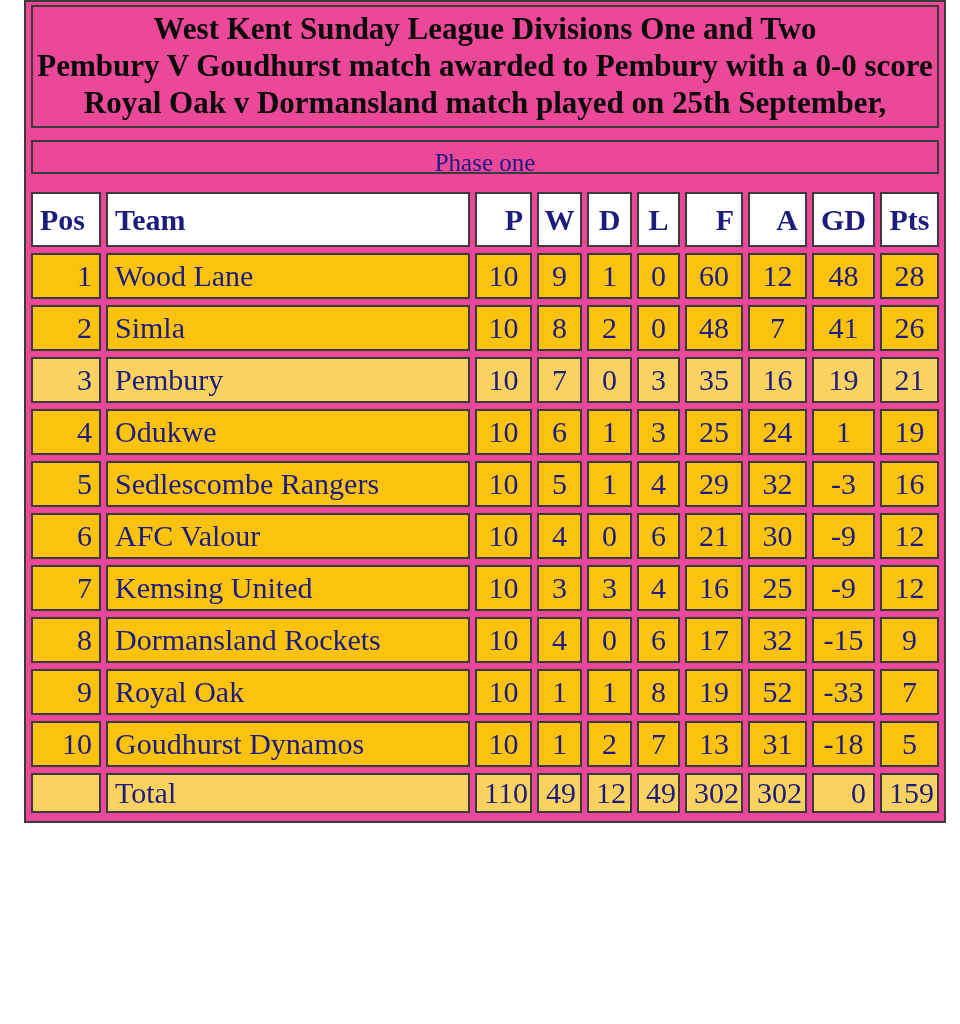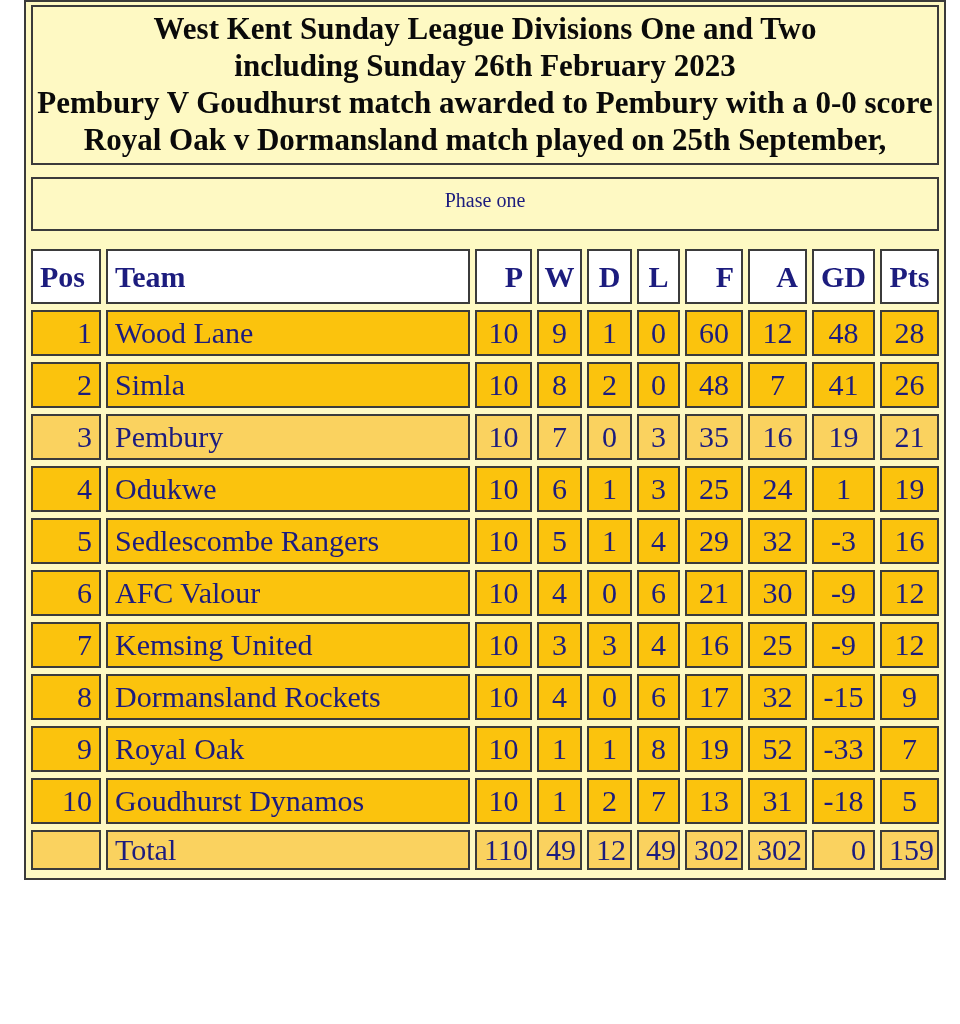--- a/index.html
+++ b/index.html
@@ -12,41 +12,41 @@
   *{box-sizing:border-box;}
   html,body{margin:0;padding:0;background:#ffffff;}
   body{
     width:960px;height:1024px;overflow:hidden;
     font-family:"Liberation Serif","DejaVu Serif",serif;
   }
   .frame{
     margin-left:24px;
     width:922px;
     border:2px solid var(--line);
-    background:#fef9c3;
+    background:#ec4899;
     padding-bottom:2px;
   }
   .title-box{
     margin:3px 5px 8px 5px;
     border:2px solid var(--line);
     padding:3px 0 5px 0;
     text-align:center;
     color:var(--ink);
     font-weight:bold;
     font-size:31px;
     line-height:37px;
   }
   .phase-box{
     margin:12px 5px;
     border:2px solid var(--line);
-    height:54px;
+    height:34px;
     line-height:42px;
     text-align:center;
     color:var(--navy);
-    font-size:20px;
+    font-size:25px;
   }
   table.league{
     width:100%;
     border-collapse:separate;
     border-spacing:5px 6px;
     table-layout:fixed;
     color:var(--navy);
   }
   .col-pos{width:70px}
   .col-team{width:auto}
@@ -73,21 +73,20 @@
   .a-c{text-align:center;}
   .a-r{text-align:right;padding-right:7px;}
 </style>
 </head>
 <body>
 
 <div class="frame">
 
   <div class="title-box">
     <div>West Kent Sunday League Divisions One and Two</div>
-    <div>including Sunday 26th February 2023</div>
     <div>Pembury V Goudhurst match awarded to Pembury with a 0-0 score</div>
     <div>Royal Oak v Dormansland match played on 25th September,</div>
   </div>
 
   <div class="phase-box">Phase one</div>
 
   <table class="league">
     <colgroup id="cols">
         <col class="col-pos">
         <col class="col-team">

